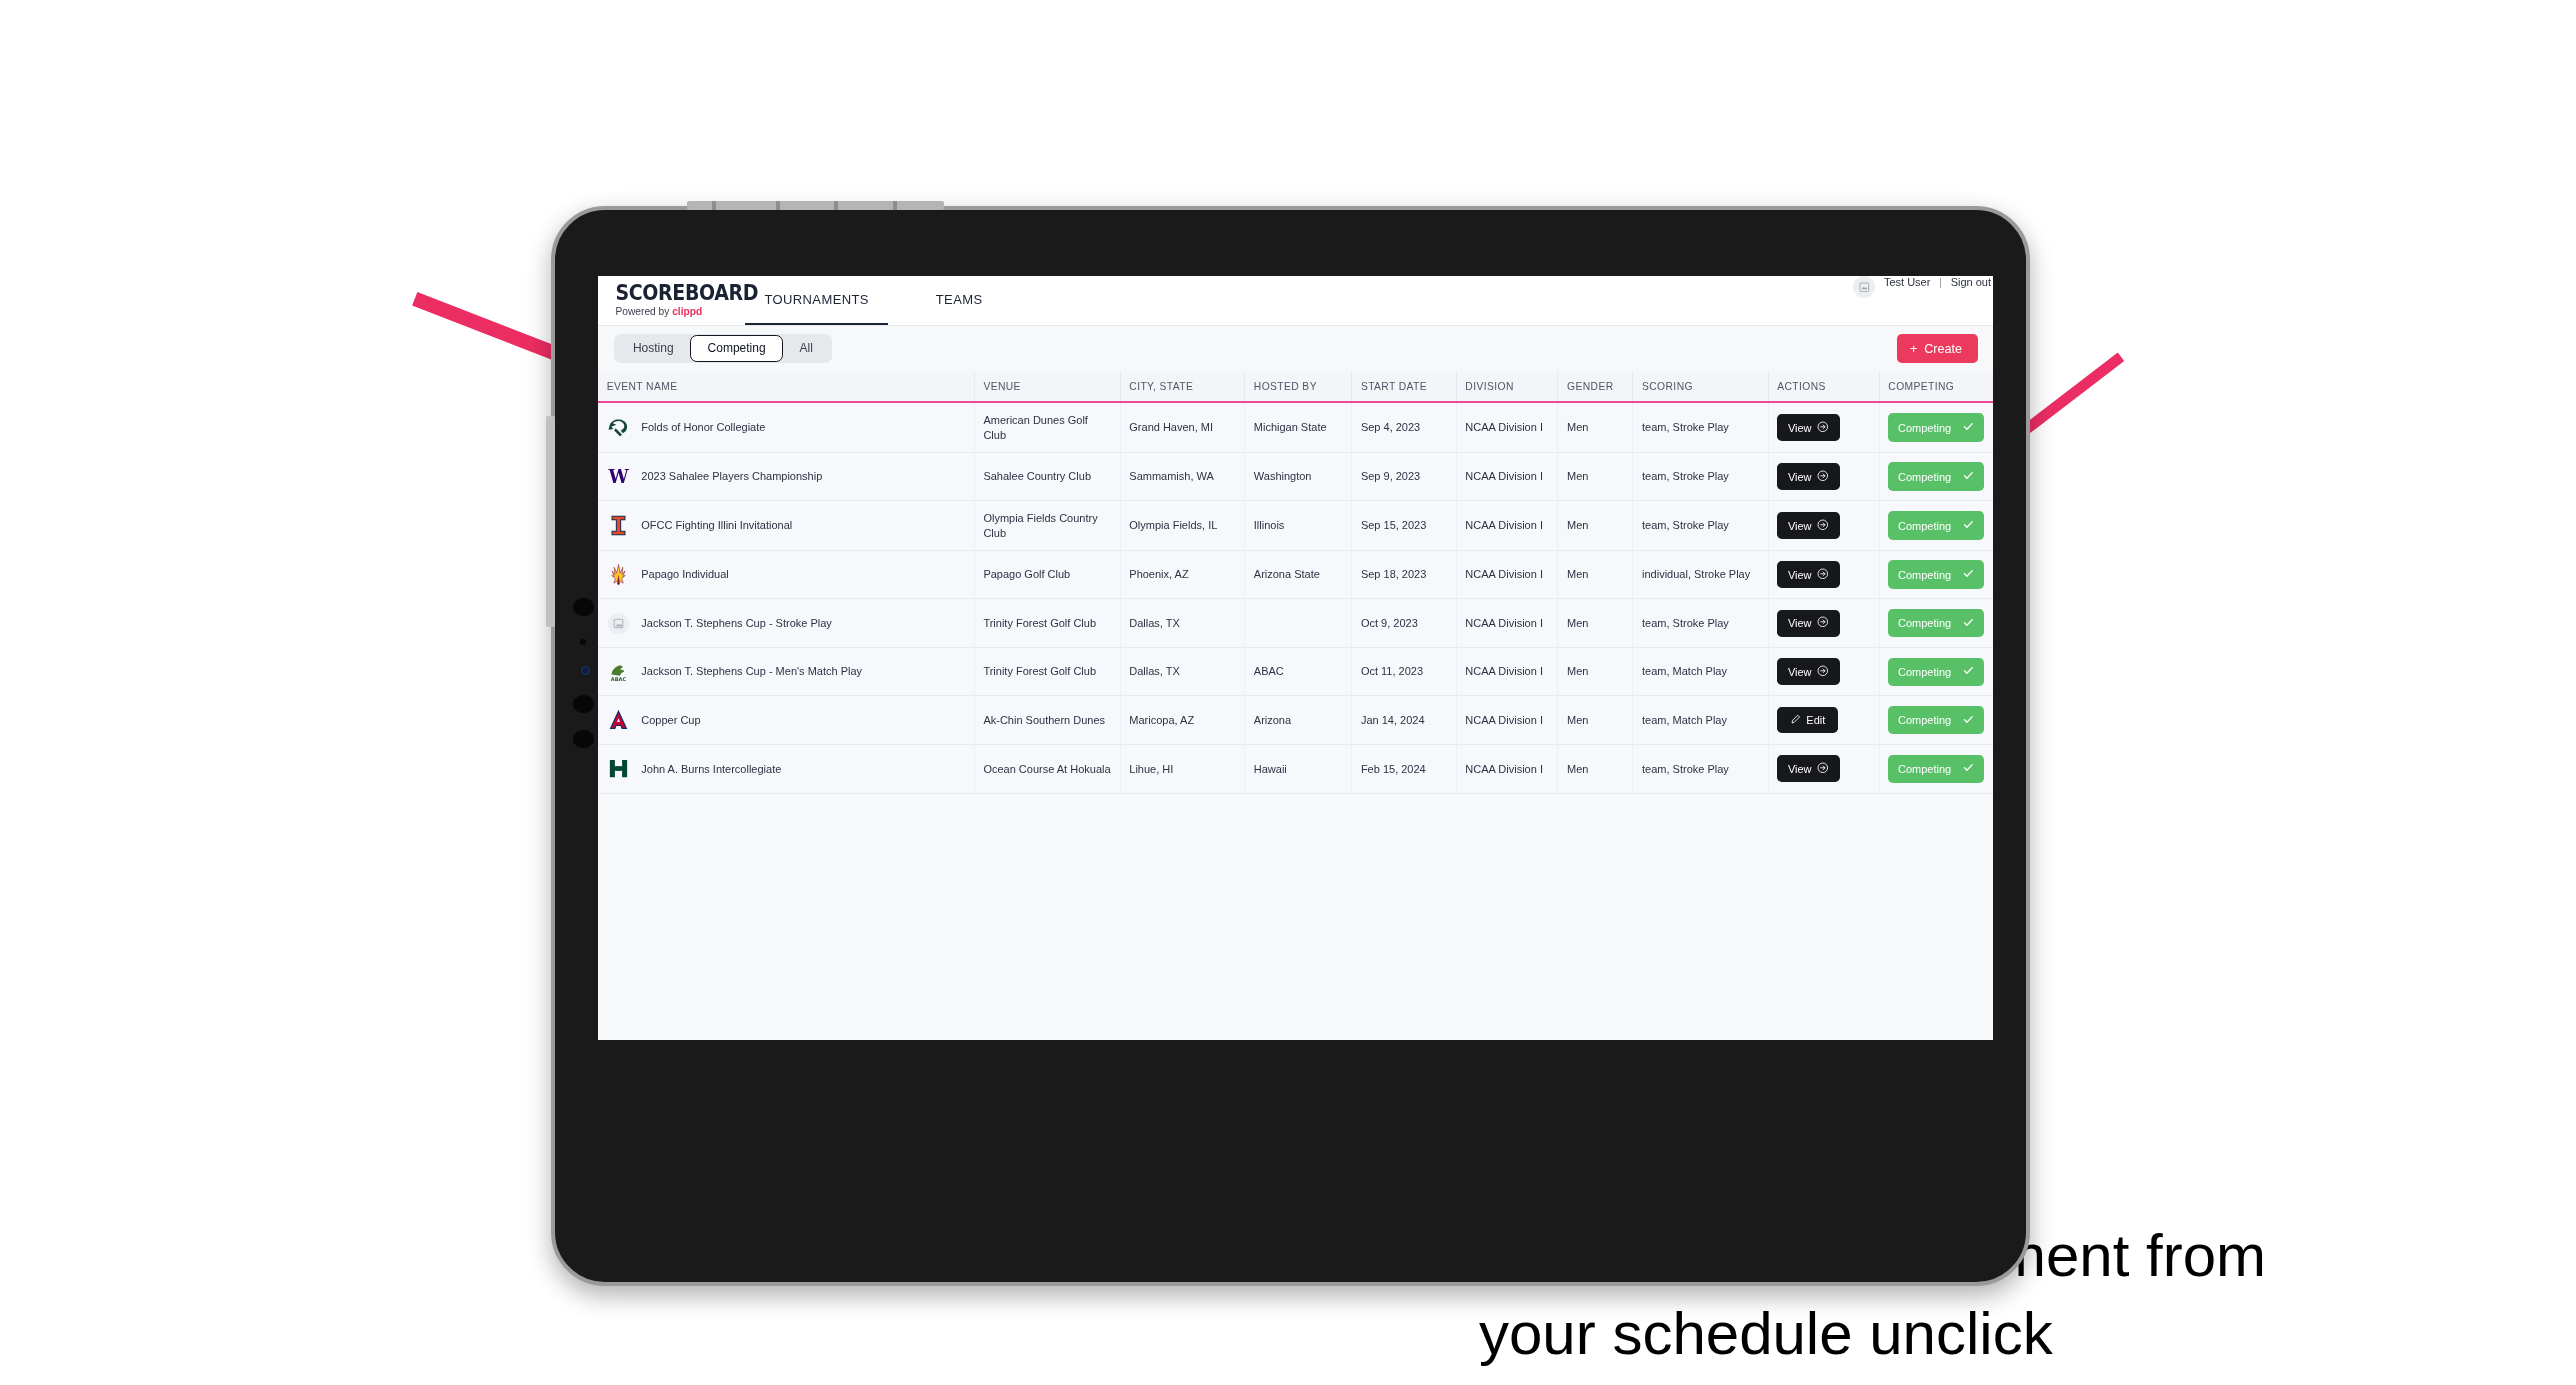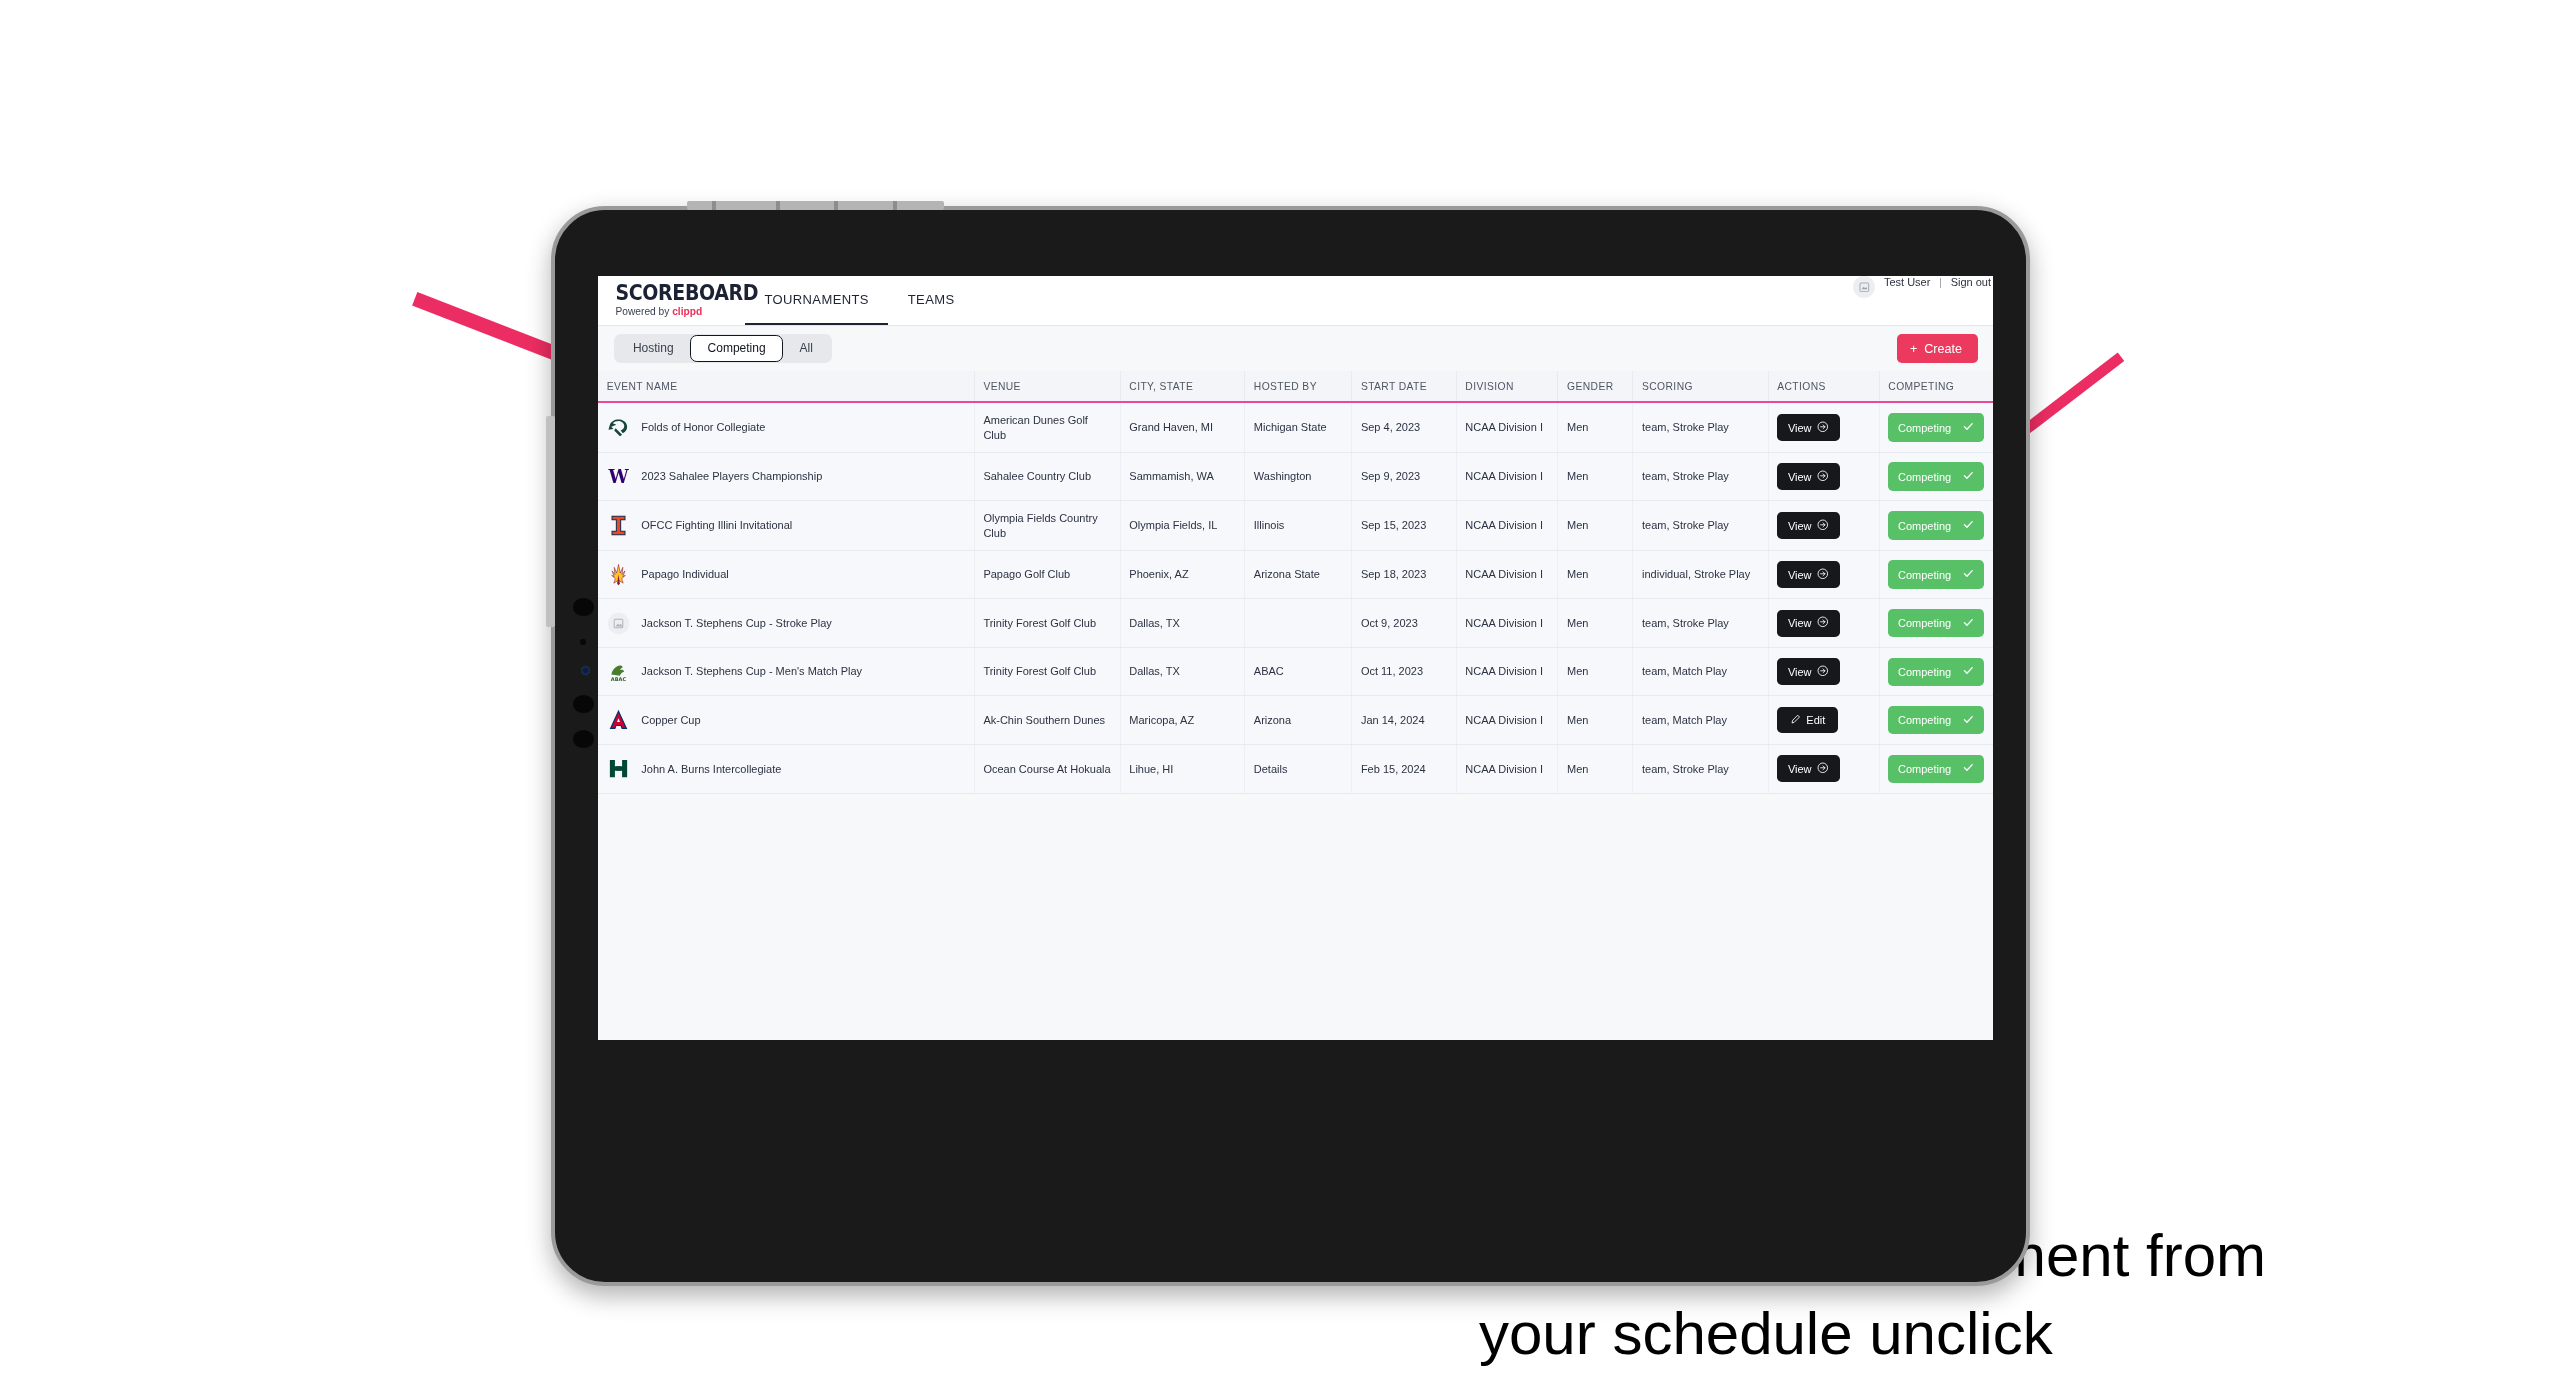--- a/index.html
+++ b/index.html
@@ -73,21 +73,21 @@
   .brand { padding: 6.8px 0 0 17.5px; width: 147px; }
   .brand-name {
     font-family: "DejaVu Sans", sans-serif;
     font-weight: 700; font-size: 19px; letter-spacing: -0.4px;
     color: #1b2233; line-height: 1; 
     transform: scaleY(1.08); transform-origin: left top;
   }
   .brand-sub { font-size: 10.2px; color: #3a4151; margin-top: 3.9px; }
   .brand-sub .clippd { color: #e8305a; font-weight: 700; }
 
-  .nav { display: flex; align-items: center; }
+  .nav { display: flex; align-items: center; gap: 28px; }
   .nav-item {
     padding: 0 19.4px; height: 100%;
     display: flex; align-items: center;
     font-size: 13px; letter-spacing: 0.4px; color: #1d2433;
     border-bottom: 2.9px solid transparent;
   }
   .nav-item.active { border-bottom-color: #1d2433; font-weight: 500; }
 
   .header-right {
     margin-left: auto; display: flex; align-items: flex-start; gap: 8.7px;
@@ -530,21 +530,21 @@
                       <svg id="hawaii-rainbow-warriors-logo" width="23" height="23" viewBox="0 0 32 32">
                         <path d="M4 4h7v9h10V4h7v24h-7v-9H11v9H4z" fill="#024731"></path>
                         <path d="M13 13h6v6h-6z" fill="#024731"></path>
                       </svg>
                     </span>
                     <span>John A. Burns Intercollegiate</span>
                   </div>
                 </td>
                 <td>Ocean Course At Hokuala</td>
                 <td>Lihue, HI</td>
-                <td>Details</td>
+                <td>Hawaii</td>
                 <td>Feb 15, 2024</td>
                 <td>NCAA Division I</td>
                 <td>Men</td>
                 <td>team, Stroke Play</td>
                 <td><button class="btn-view">
                     <span>View</span>
                     <span><svg width="11.6" height="11.6" viewBox="0 0 16 16">
                         <circle cx="8" cy="8" r="6.6" fill="none" stroke="#fff" stroke-width="1.2"></circle>
                         <path d="M5 8h6M8.4 5.4L11 8l-2.6 2.6" fill="none" stroke="#fff" stroke-width="1.2" stroke-linecap="round" stroke-linejoin="round"></path>
                       </svg></span>

